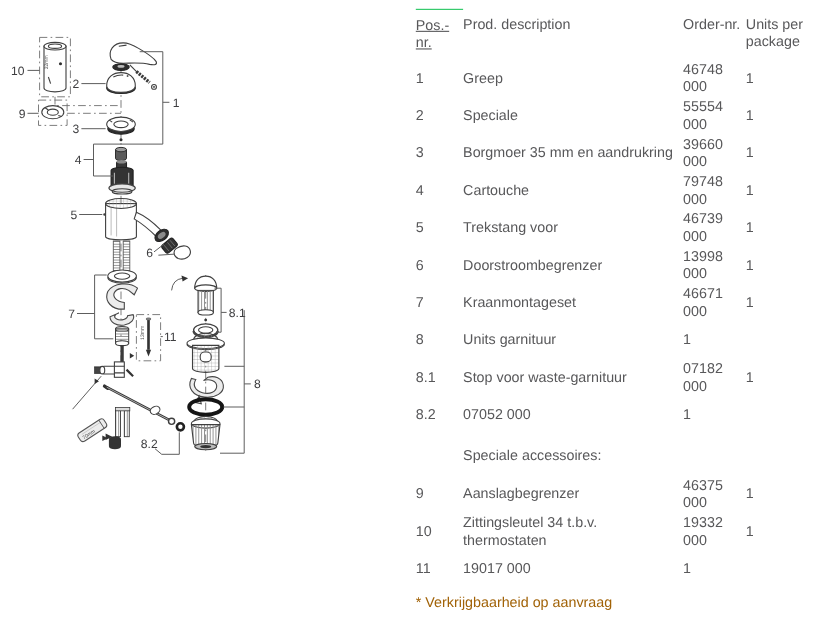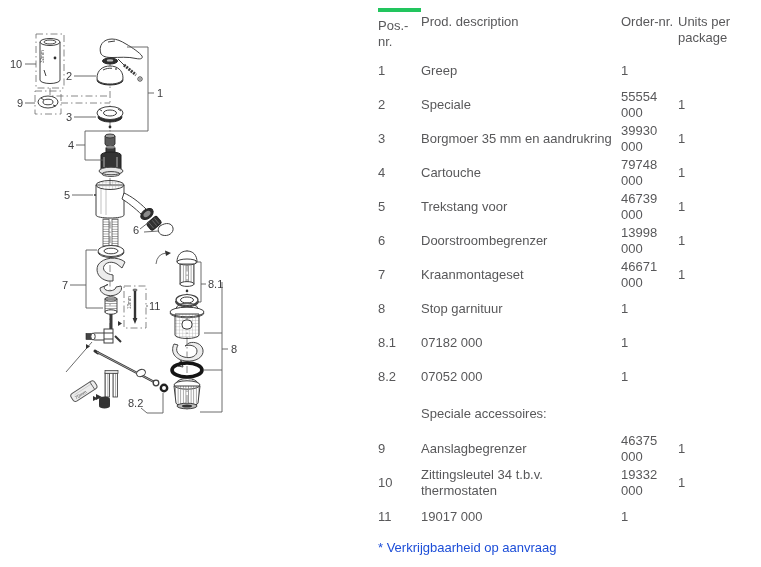--- a/index.html
+++ b/index.html
@@ -6,24 +6,24 @@
   .page{position:relative;width:761px;height:567px;background:#fff;overflow:hidden;
         font-family:"Liberation Sans",sans-serif;}
   .diagram{position:absolute;left:0;top:0;}
 
   
   .tbl{position:absolute;left:378px;top:8px;width:382px;color:#58585a;
        font-size:13px;line-height:16px;}
   .tr{display:grid;grid-template-columns:43px 200px 57px 82px;align-items:center;min-height:34px;}
   .thead{min-height:46px;align-items:start;}
   .thead .td{padding-top:6px;}
-  .h-pos{border-top:4px solid #22c55e;}
+  .h-pos{border-top:1px solid #22c55e;text-decoration:underline;}
   .td{padding-right:2px;}
   .section-row{min-height:36px;margin-top:2px;}
-  .footnote{margin-top:6px;color:#1d4ed8;}
+  .footnote{margin-top:6px;color:#a16207;}
 
   
   .ln{stroke:#3f3f3f;fill:none;stroke-width:1;}
   .lnw{stroke:#3f3f3f;fill:#ffffff;stroke-width:1;}
   .lng{stroke:#474747;fill:#ececec;stroke-width:1;}
   .dd{stroke:#6b6b6b;stroke-width:.8;fill:none;stroke-dasharray:7 3 1.5 3;}
   .lead{stroke:#5b5b5b;stroke-width:.9;fill:none;}
   .co{font-size:11px;fill:#3d3d3f;}
   .tiny{font-size:4.6px;fill:#4c4c4c;}
 </style>
@@ -261,32 +261,33 @@
     <div class="tr thead">
       <div class="td h-pos">Pos.-nr.</div>
       <div class="td">Prod. description</div>
       <div class="td">Order-nr.</div>
       <div class="td">Units per package</div>
     </div>
 
     <div class="tr">
       <div class="td">1</div>
       <div class="td">Greep</div>
+      <div class="td">46748 000</div>
       <div class="td">1</div>
     </div>
     <div class="tr">
       <div class="td">2</div>
       <div class="td">Speciale</div>
       <div class="td">55554 000</div>
       <div class="td">1</div>
     </div>
     <div class="tr">
       <div class="td">3</div>
       <div class="td">Borgmoer 35 mm en aandrukring</div>
-      <div class="td">39930 000</div>
+      <div class="td">39660 000</div>
       <div class="td">1</div>
     </div>
     <div class="tr">
       <div class="td">4</div>
       <div class="td">Cartouche</div>
       <div class="td">79748 000</div>
       <div class="td">1</div>
     </div>
     <div class="tr">
       <div class="td">5</div>
@@ -301,25 +302,26 @@
       <div class="td">1</div>
     </div>
     <div class="tr">
       <div class="td">7</div>
       <div class="td">Kraanmontageset</div>
       <div class="td">46671 000</div>
       <div class="td">1</div>
     </div>
     <div class="tr">
       <div class="td">8</div>
-      <div class="td">Stop garnituur</div>
+      <div class="td">Units garnituur</div>
       <div class="td">1</div>
     </div>
     <div class="tr">
       <div class="td">8.1</div>
+      <div class="td">Stop voor waste-garnituur</div>
       <div class="td">07182 000</div>
       <div class="td">1</div>
     </div>
     <div class="tr">
       <div class="td">8.2</div>
       <div class="td">07052 000</div>
       <div class="td">1</div>
     </div>
 
     <div class="tr section-row">

